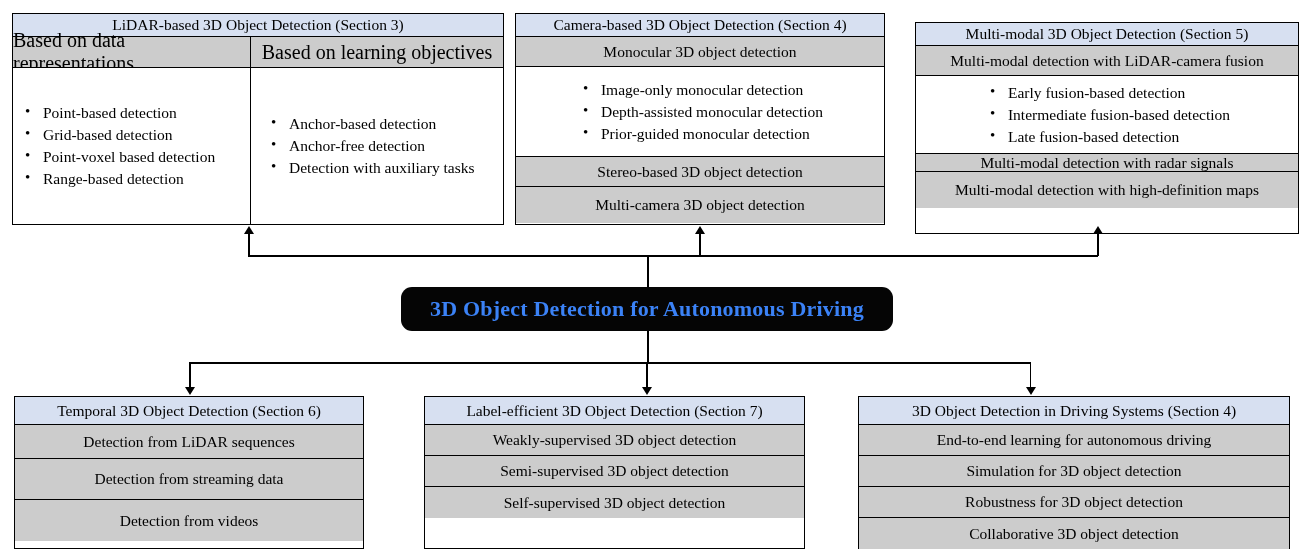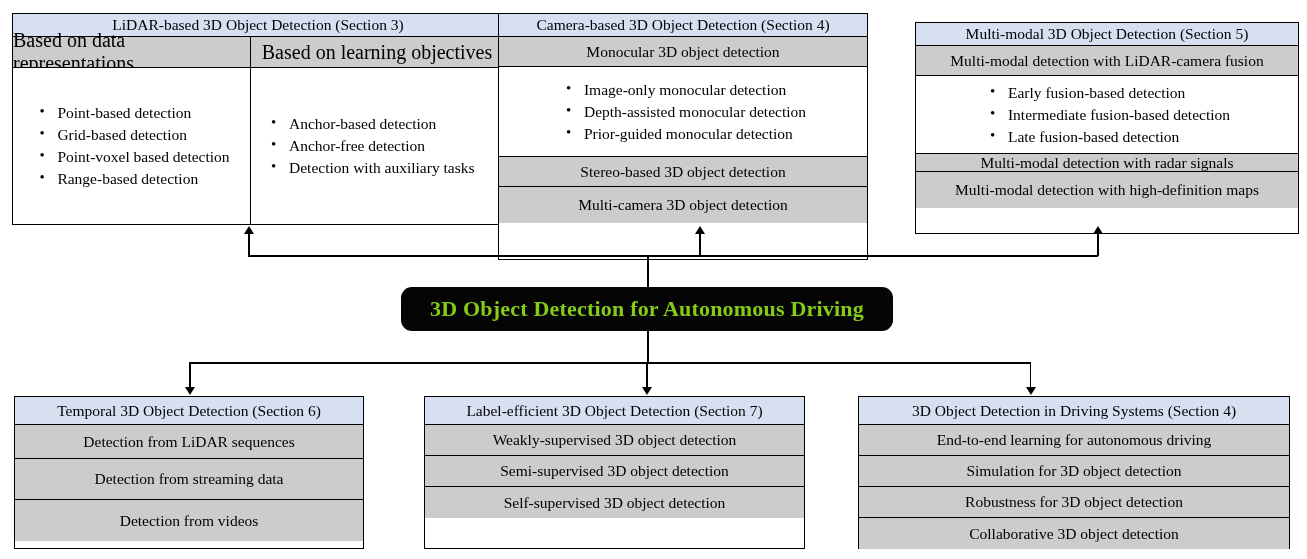--- a/index.html
+++ b/index.html
@@ -65,21 +65,21 @@
   }
   .colL{width:238px;border-right:1.4px solid #000;}
   .colR{flex:1;}
 
   
   .central{
     position:absolute;
     background:#050505;
     border-radius:11px;
     display:flex;align-items:center;justify-content:center;
-    color:#84cc16;
+    color:#3b82f6;
     font-size:22px;
     font-weight:700;
     letter-spacing:.2px;
   }
 
   
   .ln{position:absolute;background:#000;}
   .vline{width:1.6px;}
   .hline{height:1.6px;}
   .vline-thick{width:2.6px;}
@@ -101,39 +101,39 @@
 
 <div class="canvas">
 
   <div class="box" style="left:12px;top:13px;width:492px;height:212px;">
     <div class="row hdr" style="height:23px;">LiDAR-based 3D Object Detection (Section 3)</div>
     <div class="splitrow" style="height:30px;">
       <div class="colL gray">Based on data representations</div>
       <div class="colR gray">Based on learning objectives</div>
     </div>
     <div style="position:absolute;left:0;top:53px;right:0;bottom:0;border-top:1.4px solid #000;display:flex;">
-      <div class="bullets" style="width:238px;border-right:1.4px solid #000;box-sizing:border-box;display:flex;align-items:center;justify-content:center;">
+      <div class="bullets" style="width:238px;border-right:1.4px solid #000;box-sizing:border-box;display:flex;align-items:center;">
         <ul>
           <li>Point-based detection</li>
           <li>Grid-based detection</li>
           <li>Point-voxel based detection</li>
           <li>Range-based detection</li>
         </ul>
       </div>
       <div class="bullets" style="flex:1;box-sizing:border-box;display:flex;align-items:center;padding-left:18px;">
         <ul>
           <li>Anchor-based detection</li>
           <li>Anchor-free detection</li>
           <li>Detection with auxiliary tasks</li>
         </ul>
       </div>
     </div>
   </div>
 
-  <div class="box" style="left:498px;top:13px;width:370px;height:247px;">
+  <div class="box" style="left:515px;top:13px;width:370px;height:212px;">
     <div class="row hdr" style="height:23px;">Camera-based 3D Object Detection (Section 4)</div>
     <div class="row gray" style="height:30px;">Monocular 3D object detection</div>
     <div class="row bullets" style="height:90px;display:flex;align-items:center;">
       <ul>
         <li>Image-only monocular detection</li>
         <li>Depth-assisted monocular detection</li>
         <li>Prior-guided monocular detection</li>
       </ul>
     </div>
     <div class="row gray" style="height:30px;">Stereo-based 3D object detection</div>

